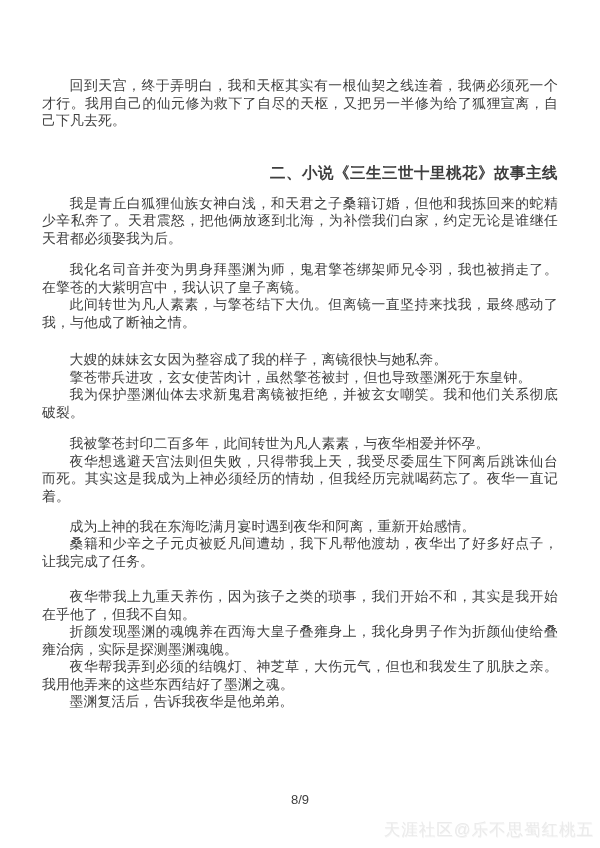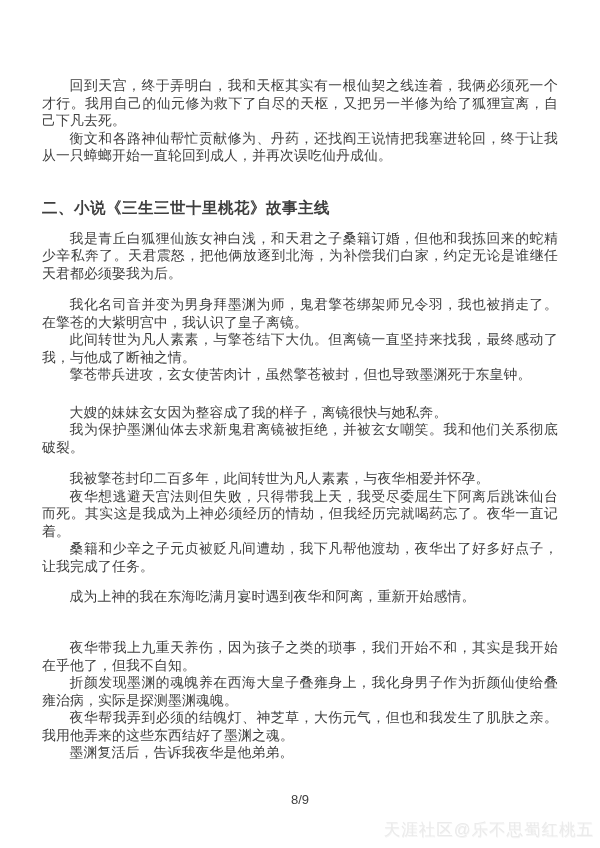--- a/index.html
+++ b/index.html
@@ -21,27 +21,27 @@
     text-align: justify;
     text-indent: 2em;
     letter-spacing: 0.2px;
     word-break: break-all;
   }
   .heading {
     margin: 32px 0 11px 0;
     font-size: 15.5px;
     line-height: 22px;
     font-weight: bold;
-    text-align: left;
+    text-align: right;
     text-indent: 0;
     letter-spacing: 0.5px;
   }
   .mt12 { margin-top: 12.5px; }
   .mt17 { margin-top: 14px; }
-  .mt18 { margin-top: 34px; }
+  .mt18 { margin-top: 18px; }
   .mt20 { margin-top: 20px; }
   .page-number {
     position: absolute;
     top: 792px;
     left: 0;
     width: 100%;
     text-align: center;
     font-size: 13px;
     font-family: "Liberation Sans", "DejaVu Sans", sans-serif;
     color: #3e3e3e;
@@ -57,34 +57,33 @@
     text-shadow: 0.5px 0.5px 0 #f5f5f5;
     white-space: nowrap;
   }
 </style>
 </head>
 <body>
 
 <div class="page">
 
   <p class="para">回到天宫，终于弄明白，我和天枢其实有一根仙契之线连着，我俩必须死一个才行。我用自己的仙元修为救下了自尽的天枢，又把另一半修为给了狐狸宣离，自己下凡去死。</p>
-  <p class="para">衡文和各路神仙帮忙贡献修为、丹药，还找阎王说情把我塞进轮回，终于让我从一只蟑螂开始一直轮回到成人，并再次误吃仙丹成仙。</p>
 
   <h2 class="para heading">二、小说《三生三世十里桃花》故事主线</h2>
 
   <p class="para">我是青丘白狐狸仙族女神白浅，和天君之子桑籍订婚，但他和我拣回来的蛇精少辛私奔了。天君震怒，把他俩放逐到北海，为补偿我们白家，约定无论是谁继任天君都必须娶我为后。</p>
   <p class="para mt17">我化名司音并变为男身拜墨渊为师，鬼君擎苍绑架师兄令羽，我也被捎走了。在擎苍的大紫明宫中，我认识了皇子离镜。</p>
   <p class="para">此间转世为凡人素素，与擎苍结下大仇。但离镜一直坚持来找我，最终感动了我，与他成了断袖之情。</p>
+  <p class="para mt20">大嫂的妹妹玄女因为整容成了我的样子，离镜很快与她私奔。</p>
   <p class="para">擎苍带兵进攻，玄女使苦肉计，虽然擎苍被封，但也导致墨渊死于东皇钟。</p>
-  <p class="para mt20">大嫂的妹妹玄女因为整容成了我的样子，离镜很快与她私奔。</p>
   <p class="para">我为保护墨渊仙体去求新鬼君离镜被拒绝，并被玄女嘲笑。我和他们关系彻底破裂。</p>
   <p class="para mt17">我被擎苍封印二百多年，此间转世为凡人素素，与夜华相爱并怀孕。</p>
   <p class="para">夜华想逃避天宫法则但失败，只得带我上天，我受尽委屈生下阿离后跳诛仙台而死。其实这是我成为上神必须经历的情劫，但我经历完就喝药忘了。夜华一直记着。</p>
+  <p class="para mt12">成为上神的我在东海吃满月宴时遇到夜华和阿离，重新开始感情。</p>
   <p class="para">桑籍和少辛之子元贞被贬凡间遭劫，我下凡帮他渡劫，夜华出了好多好点子，让我完成了任务。</p>
-  <p class="para mt12">成为上神的我在东海吃满月宴时遇到夜华和阿离，重新开始感情。</p>
   <p class="para mt18">夜华带我上九重天养伤，因为孩子之类的琐事，我们开始不和，其实是我开始在乎他了，但我不自知。</p>
   <p class="para">折颜发现墨渊的魂魄养在西海大皇子叠雍身上，我化身男子作为折颜仙使给叠雍治病，实际是探测墨渊魂魄。</p>
   <p class="para">夜华帮我弄到必须的结魄灯、神芝草，大伤元气，但也和我发生了肌肤之亲。我用他弄来的这些东西结好了墨渊之魂。</p>
   <p class="para">墨渊复活后，告诉我夜华是他弟弟。</p>
 
   <div class="page-number">8/9</div>
   <div class="watermark">天涯社区@乐不思蜀红桃五</div>
 
 </div>
 

